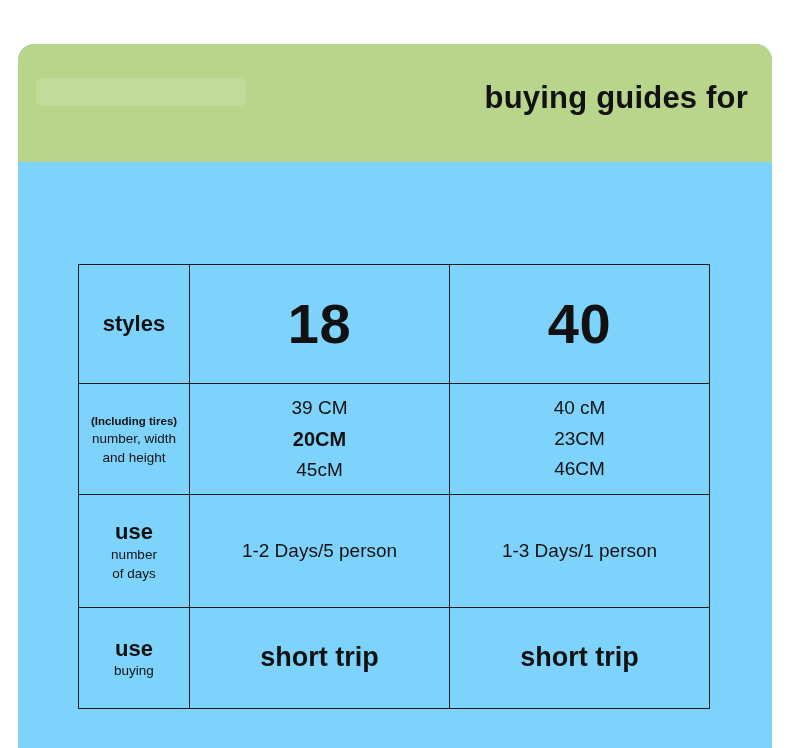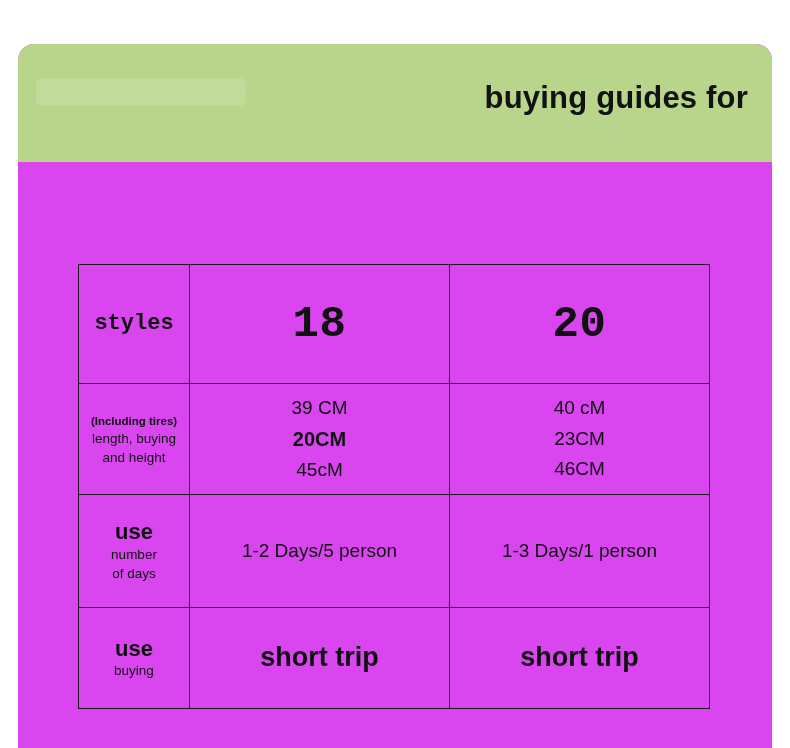--- a/index.html
+++ b/index.html
@@ -18,21 +18,21 @@
     width: 790px;
     height: 748px;
     background: #ffffff;
   }
   .card {
     position: absolute;
     left: 18px;
     top: 44px;
     width: 754px;
     height: 704px;
-    background: #d946ef;
+    background: #7dd3fc;
     border-top-left-radius: 16px;
     border-top-right-radius: 16px;
     overflow: hidden;
     box-shadow: 0 0 0 0 rgba(0,0,0,0);
   }
   .banner {
     position: absolute;
     left: 0;
     top: 0;
     width: 754px;
@@ -77,21 +77,21 @@
     border: 1px solid #1b1b1b;
     text-align: center;
     vertical-align: middle;
     padding: 0;
     color: #111111;
   }
   .col-label { width: 110px; }
   .col-v1 { width: 259px; }
   .col-v2 { width: 259px; }
 
-  .row-styles td { height: 118px; font-family: Liberation Mono, monospace; }
+  .row-styles td { height: 118px; }
   .row-dims td { height: 110px; }
   .row-days td { height: 112px; }
   .row-scene td { height: 100px; }
 
   .lbl-strong {
     font-size: 22px;
     font-weight: bold;
     line-height: 1.15;
   }
   .lbl-small {
@@ -104,21 +104,21 @@
     font-size: 11.5px;
     font-weight: bold;
     line-height: 1.25;
     color: #111;
   }
   .label-cell-inner {
     padding: 4px 8px;
     display: block;
   }
   .big-num {
-    font-size: 44px;
+    font-size: 56px;
     font-weight: bold;
     letter-spacing: 0.5px;
     line-height: 1;
   }
   .dim-line {
     font-size: 19px;
     line-height: 1.6;
     display: block;
   }
   .dim-line.bold {
@@ -156,29 +156,29 @@
         <tbody>
 
           <tr class="row-styles">
             <td class="col-label">
               <span class="label-cell-inner lbl-strong">styles</span>
             </td>
             <td class="col-v1">
               <span class="big-num">18</span>
             </td>
             <td class="col-v2">
-              <span class="big-num">20</span>
+              <span class="big-num">40</span>
             </td>
           </tr>
 
           <tr class="row-dims">
             <td class="col-label">
               <span class="label-cell-inner">
                 <span class="lbl-tiny">(Including tires)</span><br>
-                <span class="lbl-small">length, buying</span><br>
+                <span class="lbl-small">number, width</span><br>
                 <span class="lbl-small">and height</span>
               </span>
             </td>
             <td class="col-v1">
               <span class="dim-line">39 CM</span>
               <span class="dim-line bold">20CM</span>
               <span class="dim-line">45cM</span>
             </td>
             <td class="col-v2">
               <span class="dim-line">40 cM</span>

